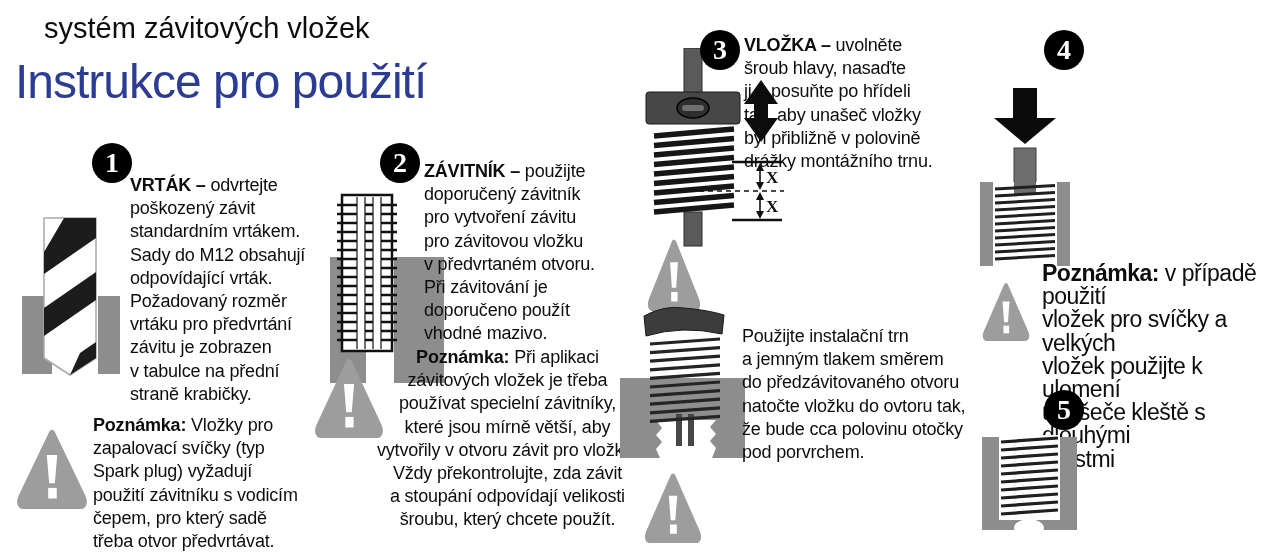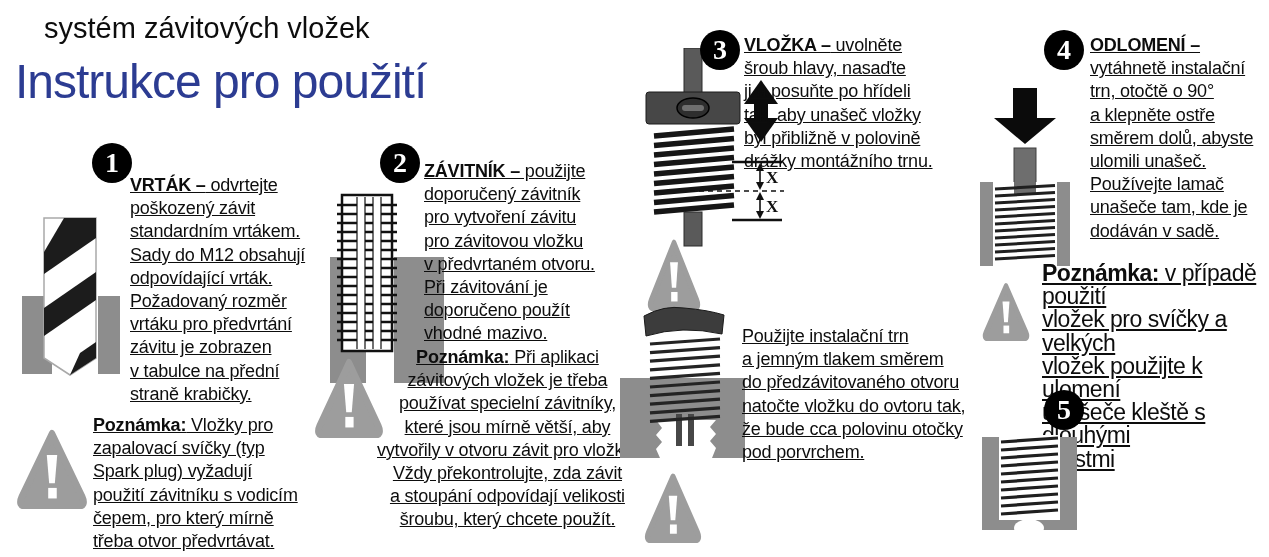--- a/index.html
+++ b/index.html
@@ -12,21 +12,21 @@
   }
   .abs { position: absolute; }
   .kicker { font-size: 29px; color: #0d0d0d; }
   .title  { font-size: 48px; color: #2c3c92; letter-spacing: -1px; }
   .badge {
     width: 40px; height: 40px; border-radius: 50%; background: #000;
     color: #fff; display: flex; align-items: center; justify-content: center;
     font-family: "Liberation Serif", "DejaVu Serif", serif;
     font-weight: 700; font-size: 28px; line-height: 1;
   }
-  .txt { font-size: 18px; line-height: 23.2px; white-space: pre-line; letter-spacing: -0.2px; text-decoration: underline; }
+  .txt { font-size: 18px; line-height: 23.2px; white-space: pre-line; letter-spacing: -0.2px; }
   .txt b { font-weight: 700; }
   .small { font-size: 23px; letter-spacing: -0.5px; }
   .indent { text-indent: 22px; }
   svg { display: block; }
 </style>
 </head>
 <body>
 
 <div id="page">
 
@@ -57,21 +57,21 @@
 
   <svg class="abs" style="left:16px; top:427px;" width="72" height="82" viewBox="0 0 76 70" preserveAspectRatio="none">
     <path d="M38 6 L70 60 Q74 67 66 67 H10 Q2 67 6 60 Z" fill="#9d9d9d" stroke="#9d9d9d" stroke-width="7" stroke-linejoin="round"></path>
     <path d="M32.5 24 H43.5 L41 48 H35 Z" fill="#fff"></path>
     <rect x="34" y="52" width="9" height="9" fill="#fff"></rect>
   </svg>
   <div class="abs txt" style="left:93px; top:414px;"><b>Poznámka:</b><span> Vložky pro
 zapalovací svíčky (typ
 Spark plug) vyžadují
 použití závitníku s vodicím
-čepem, pro který mírně
+čepem, pro který sadě
 třeba otvor předvrtávat.</span></div>
 
   <svg class="abs" style="left:328px; top:193px;" width="120" height="194" viewBox="0 0 120 194">
     <rect x="2" y="64" width="36" height="126" fill="#8d8d8d"></rect>
     <rect x="66" y="64" width="50" height="126" fill="#8d8d8d"></rect>
     <rect x="14" y="2" width="50" height="156" fill="#fff" stroke="#111" stroke-width="2.5"></rect>
     <path stroke="#111" stroke-width="2.6" d="M9 12H69 M9 21H69 M9 30H69 M9 39H69 M9 48H69 M9 57H69 M9 66H69 M9 75H69 M9 84H69 M9 93H69 M9 102H69 M9 111H69 M9 120H69 M9 129H69 M9 138H69 M9 147H69"></path>
     <rect x="29" y="4" width="8" height="152" fill="#fff"></rect>
     <rect x="45" y="4" width="8" height="152" fill="#fff"></rect>
     <path stroke="#111" stroke-width="1.2" d="M29 4V156 M37 4V156 M45 4V156 M53 4V156"></path>
@@ -170,29 +170,20 @@
     </g>
     <rect x="34" y="62" width="22" height="46" fill="#6e6e6e" stroke="#3e3e3e"></rect>
     <rect x="0" y="96" width="90" height="84" fill="#8d8d8d"></rect>
     <rect x="13" y="96" width="64" height="84" fill="#fff"></rect>
     <rect x="34" y="96" width="22" height="12" fill="#6e6e6e"></rect>
     <path stroke="#1f1f1f" stroke-width="3" d="M15 103 L75 99.5 M15 110 L75 106.5 M15 117 L75 113.5 M15 124 L75 120.5 M15 131 L75 127.5 M15 138 L75 134.5 M15 145 L75 141.5 M15 152 L75 148.5 M15 159 L75 155.5 M15 166 L75 162.5 M15 173 L75 169.5"></path>
   </svg>
   <div class="abs badge" style="left:1044px; top:30px;">
       <span>4</span>
     </div>
-  <div class="abs txt" style="left:1090px; top:34px;"><b>ODLOMENÍ –</b><span>
-vytáhnetě instalační
-trn, otočtě o 90°
-a klepněte ostře
-směrem dolů, abyste
-ulomili unašeč.
-Používejte lamač
-unašeče tam, kde je
-dodáván v sadě.</span></div>
 
   <svg class="abs" style="left:982px; top:281px;" width="48" height="60" viewBox="0 0 76 70" preserveAspectRatio="none">
     <path d="M38 6 L70 60 Q74 67 66 67 H10 Q2 67 6 60 Z" fill="#9d9d9d" stroke="#9d9d9d" stroke-width="7" stroke-linejoin="round"></path>
     <path d="M32.5 24 H43.5 L41 48 H35 Z" fill="#fff"></path>
     <rect x="34" y="52" width="9" height="9" fill="#fff"></rect>
   </svg>
   <div class="abs txt small" style="left:1042px; top:262px;"><b>Poznámka:</b><span> v případě použití
 vložek pro svíčky a velkých
 vložek použijte k ulomení
 unašeče kleště s dlouhými

